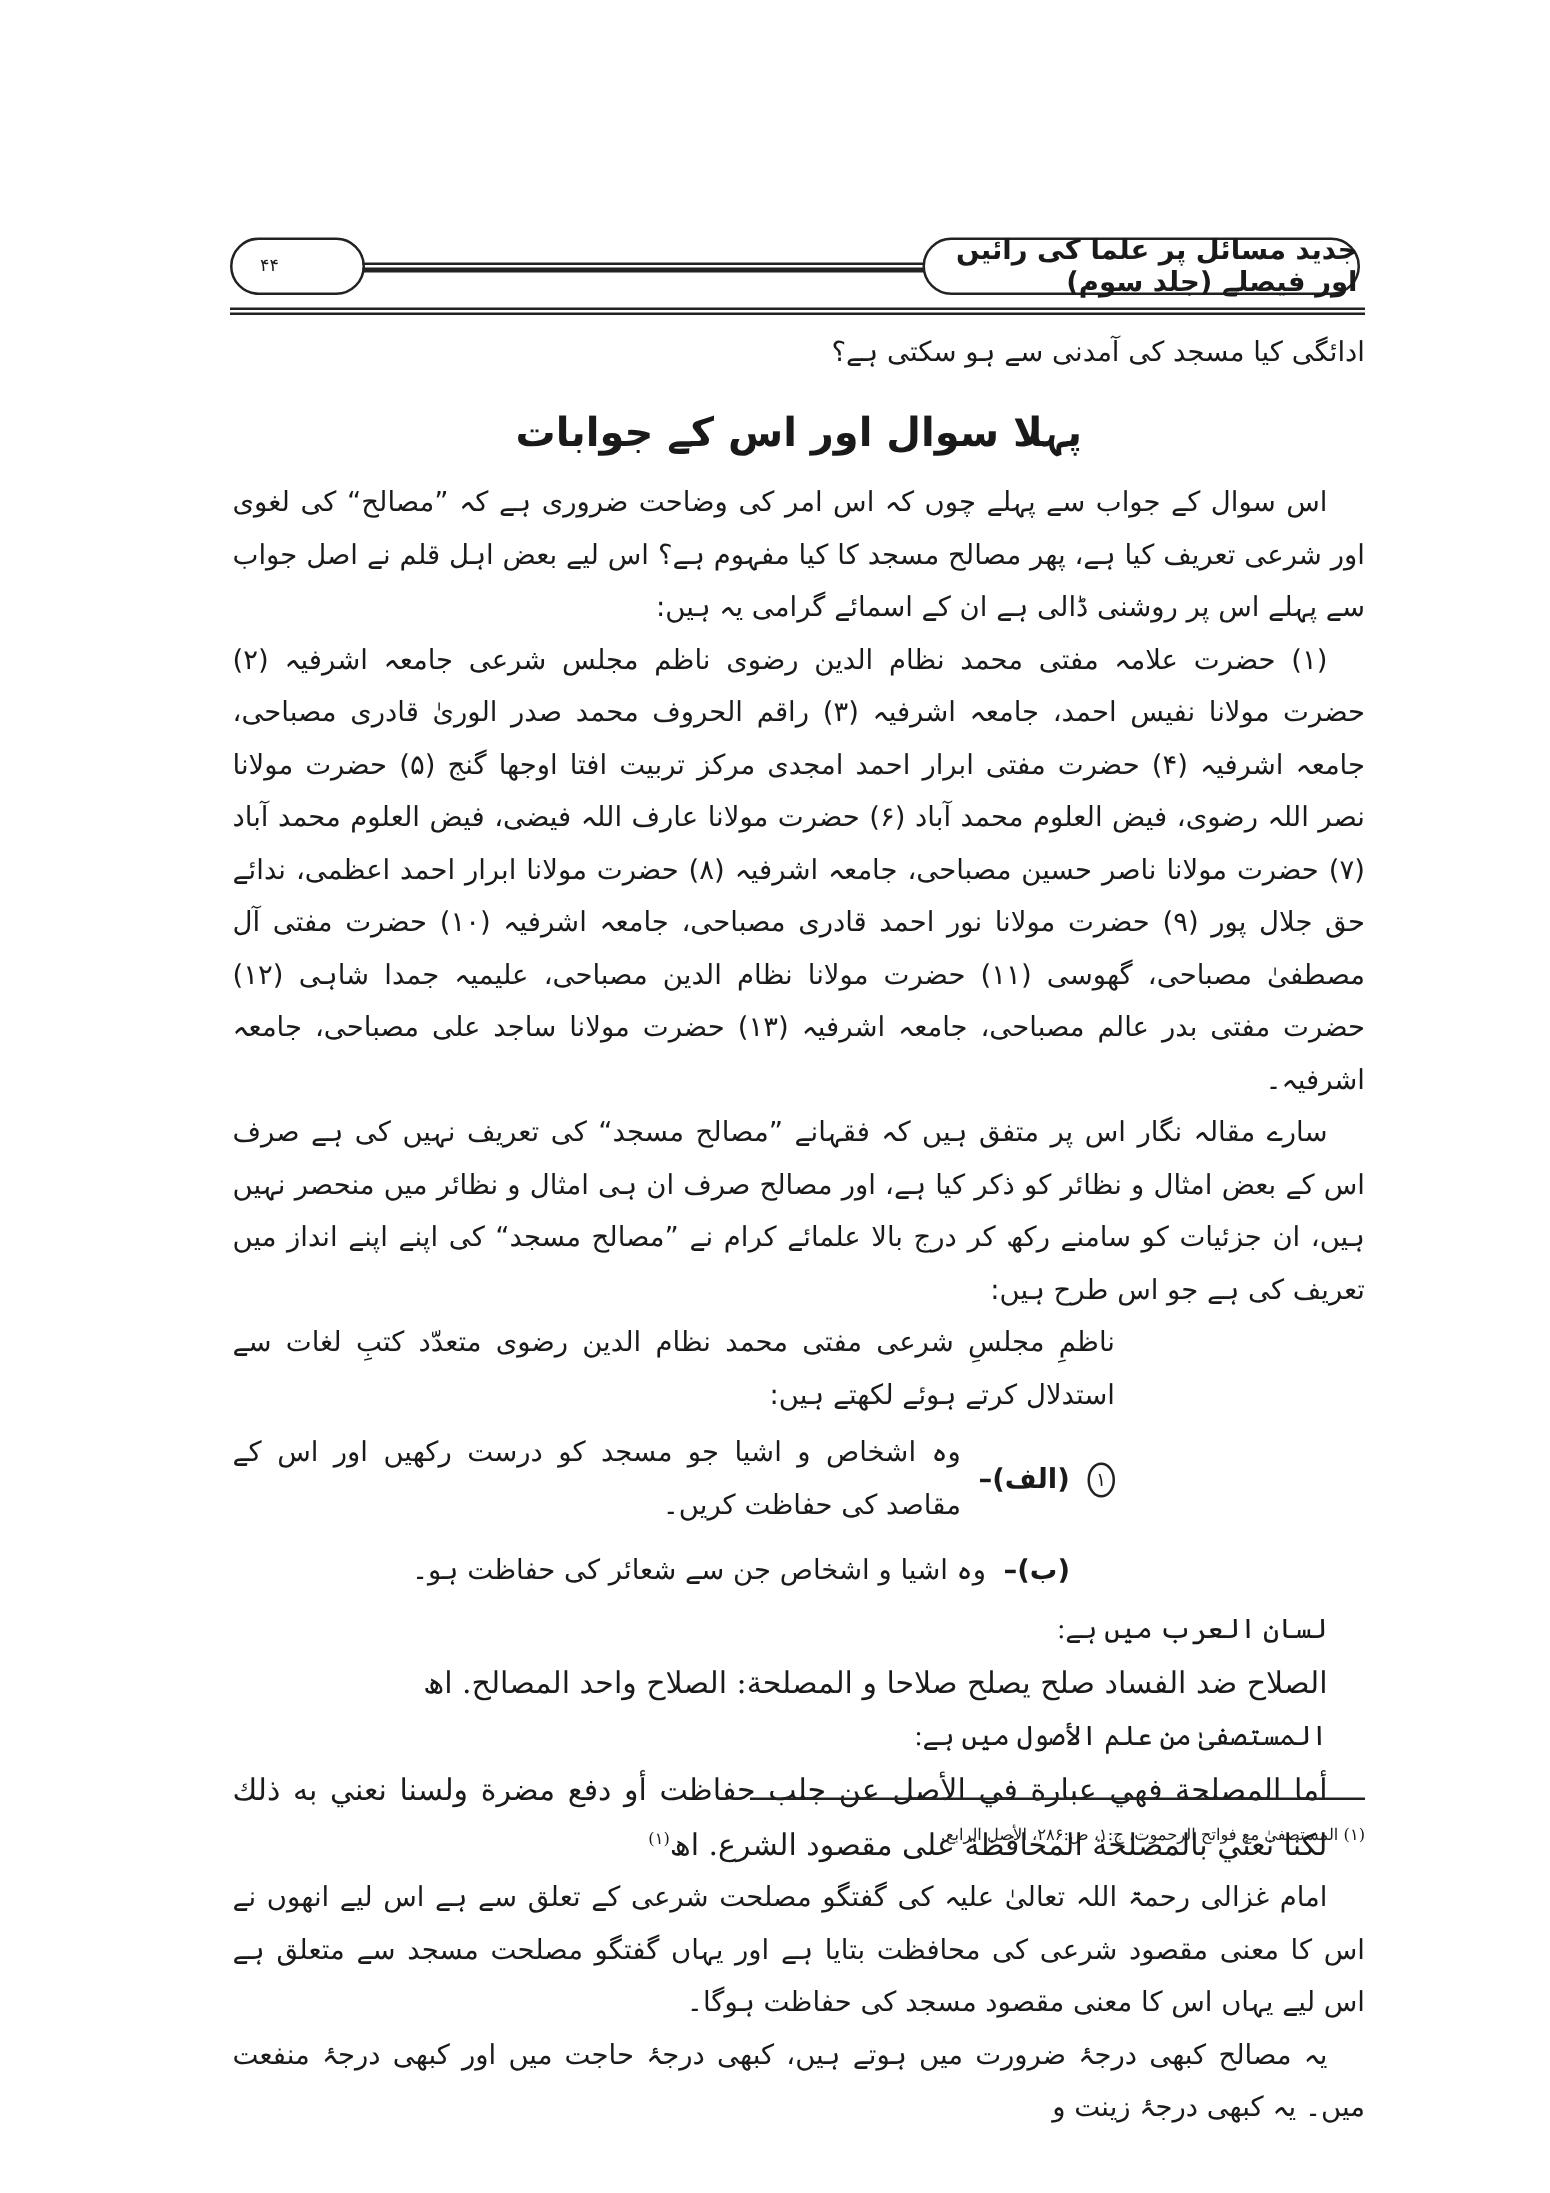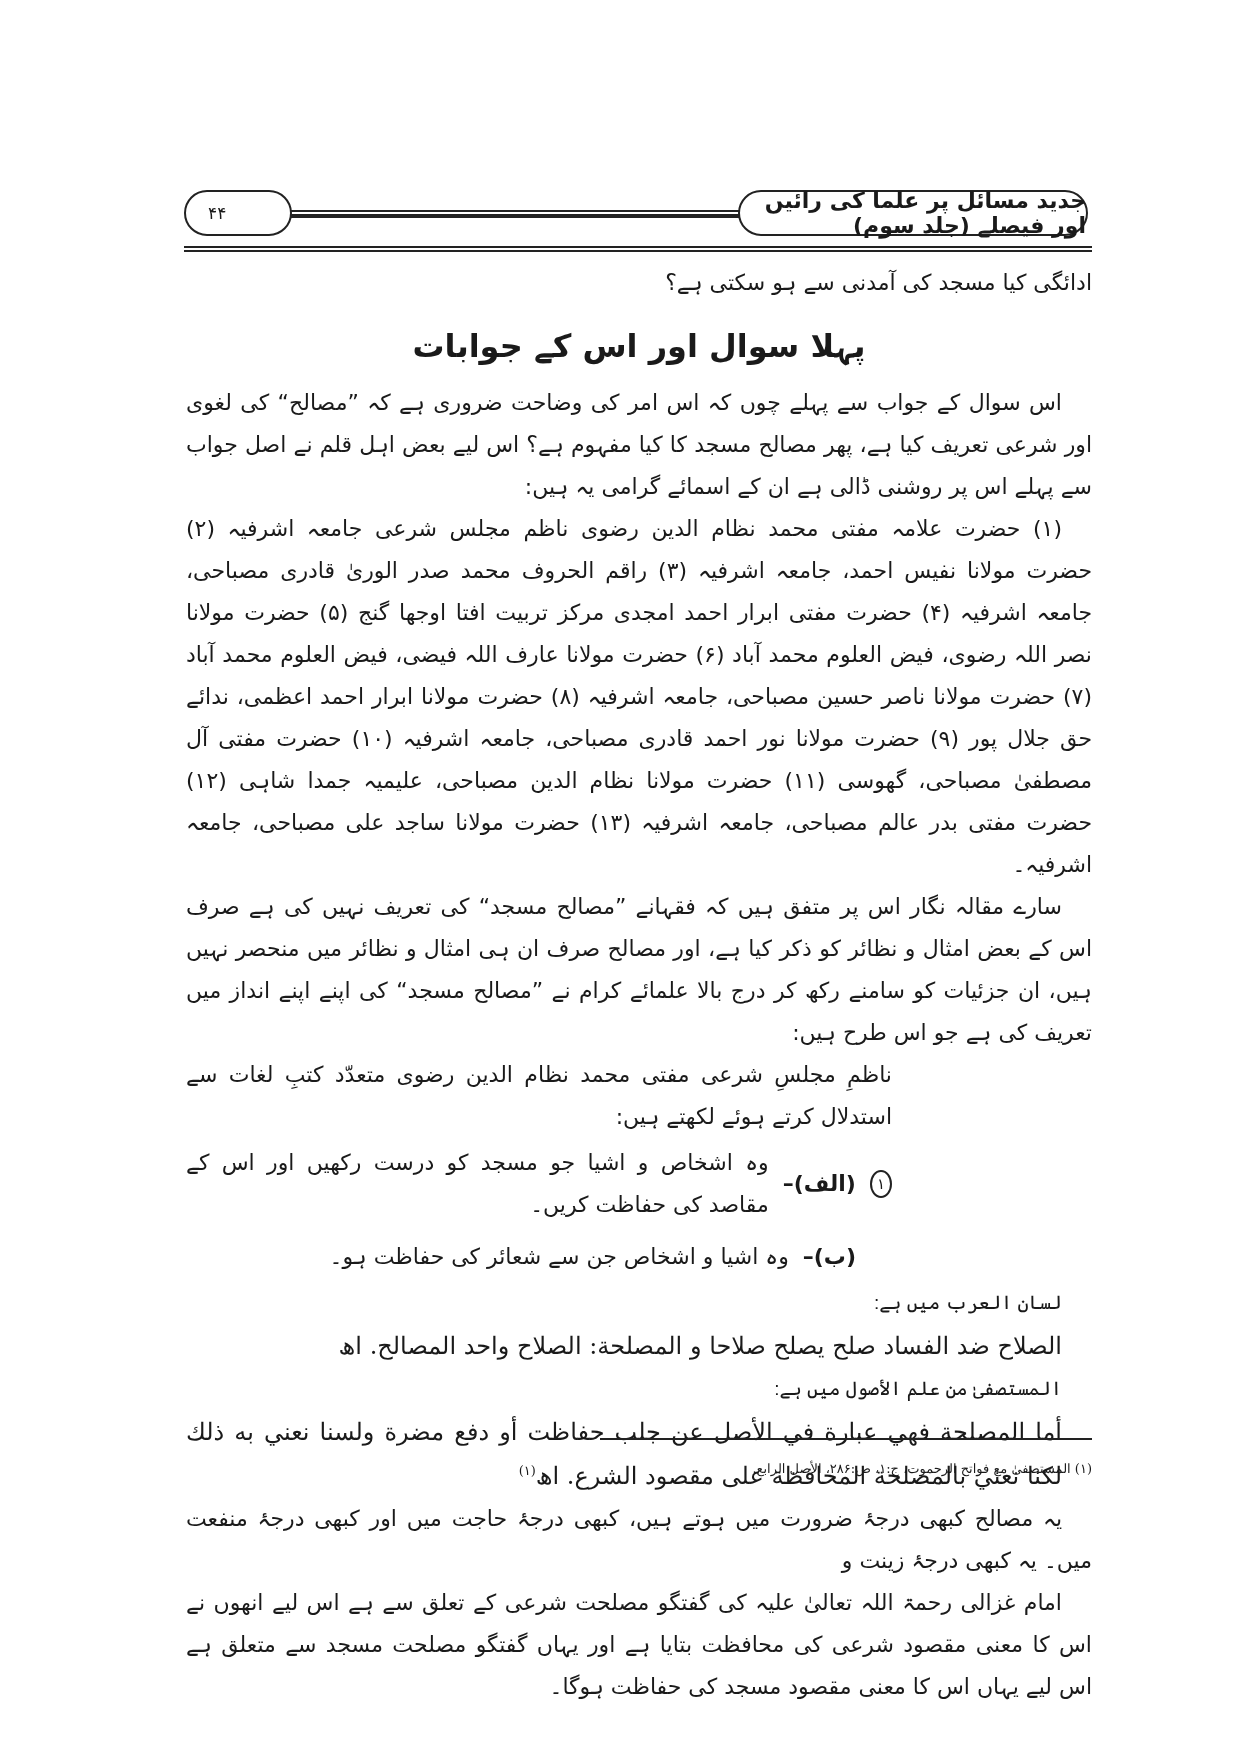--- a/index.html
+++ b/index.html
@@ -10,21 +10,21 @@
   .page { position: absolute; left: 0; top: 0; width: 1240px; height: 1754px; }
 
   
   .hdr { position: absolute; left: 184px; top: 190px; width: 908px; height: 50px; }
   .pill {
     position: absolute; top: 0; height: 46px; border: 2px solid #222; border-radius: 24px;
     background: #fff; box-sizing: border-box; display: flex; align-items: center; justify-content: center;
   }
   .pill-page { left: 0; width: 108px; justify-content: flex-start; padding-left: 22px; }
   .pill-title { right: 4px; width: 350px; direction: rtl; }
-  .pill-page span { font-size: 17px; text-align: right; }
+  .pill-page span { font-size: 14px; text-align: right; }
   .pill-title span { font-size: 22px; font-weight: bold; }
   .hdr-line {
     position: absolute; left: 106px; right: 348px; top: 20px; height: 8px;
     border-top: 2px solid #222; border-bottom: 4px solid #222; box-sizing: border-box;
   }
   .hdr-rule {
     position: absolute; left: 184px; width: 908px; top: 246px; height: 6px;
     border-top: 2px solid #222; border-bottom: 2px solid #222; box-sizing: border-box;
   }
 
@@ -33,21 +33,21 @@
     position: absolute; left: 186px; width: 906px; top: 262px;
     direction: rtl; text-align: justify; font-size: 22px; line-height: 42px;
   }
   .body p { margin: 0; }
   .indent { text-indent: 30px; }
   .carry { }
   .heading {
     text-align: center; font-size: 32px; font-weight: bold; line-height: 60px; margin: 12px 0 6px 0 !important;
   }
   .quote-ar { padding-right: 30px; font-size: 24px; line-height: 44px; font-family: "DejaVu Serif", serif; }
-  .label-ar { padding-right: 30px; font-family: Liberation Sans, sans-serif; font-size: 19px; }
+  .label-ar { padding-right: 30px; font-family: Liberation Serif, serif; font-size: 22px; }
   .intro-def { padding-right: 200px; font-size: 22px; }
   .def-row { padding-right: 200px; display: flex; align-items: center; gap: 14px; margin: 4px 0 !important; }
   .def-row.b { padding-right: 236px; margin-top: 10px !important; }
   .circle-num {
     width: 28px; height: 28px; border: 2px solid #222; border-radius: 50%; box-sizing: border-box;
     display: inline-flex; align-items: center; justify-content: center; font-size: 15px; line-height: 1;
   }
   .def-label { font-weight: bold; font-size: 22px; }
   .sup { font-size: 13px; vertical-align: super; line-height: 0; }
   .sub-heading { text-align: right; }
@@ -97,23 +97,23 @@
       <span class="def-label">(ب)–</span>
       <span>وہ اشیا و اشخاص جن سے شعائر کی حفاظت ہو۔</span>
     </p>
 
     <p class="label-ar sub-heading">لسان العرب میں ہے:</p>
     <p class="quote-ar">الصلاح ضد الفساد صلح يصلح صلاحا و المصلحة: الصلاح واحد المصالح. اھ</p>
 
     <p class="label-ar sub-heading">المستصفیٰ من علم الأصول میں ہے:</p>
     <p class="quote-ar"><span>أما المصلحة فهي عبارة في الأصل عن جلب حفاظت أو دفع مضرة ولسنا نعني به ذلك لكنا نعني بالمصلحة المحافظة على مقصود الشرع. اھ</span><span class="sup">(۱)</span></p>
 
+    <p class="indent">امام غزالی رحمۃ اللہ تعالیٰ علیہ کی گفتگو مصلحت شرعی کے تعلق سے ہے اس لیے انھوں نے اس کا معنی مقصود شرعی کی محافظت بتایا ہے اور یہاں گفتگو مصلحت مسجد سے متعلق ہے اس لیے یہاں اس کا معنی مقصود مسجد کی حفاظت ہوگا۔</p>
+
     <p class="indent">یہ مصالح کبھی درجۂ ضرورت میں ہوتے ہیں، کبھی درجۂ حاجت میں اور کبھی درجۂ منفعت میں۔ یہ کبھی درجۂ زینت و</p>
-
-    <p class="indent">امام غزالی رحمۃ اللہ تعالیٰ علیہ کی گفتگو مصلحت شرعی کے تعلق سے ہے اس لیے انھوں نے اس کا معنی مقصود شرعی کی محافظت بتایا ہے اور یہاں گفتگو مصلحت مسجد سے متعلق ہے اس لیے یہاں اس کا معنی مقصود مسجد کی حفاظت ہوگا۔</p>
   </div>
 
   <div class="fn-rule"></div>
   <div class="footnote">
     <span>(۱)</span>
     <span>المستصفىٰ مع فواتح الرحموت، ج:۱، ص:۲۸۶، الأصل الرابع.</span>
   </div>
 </div>
 
 </body></html>

